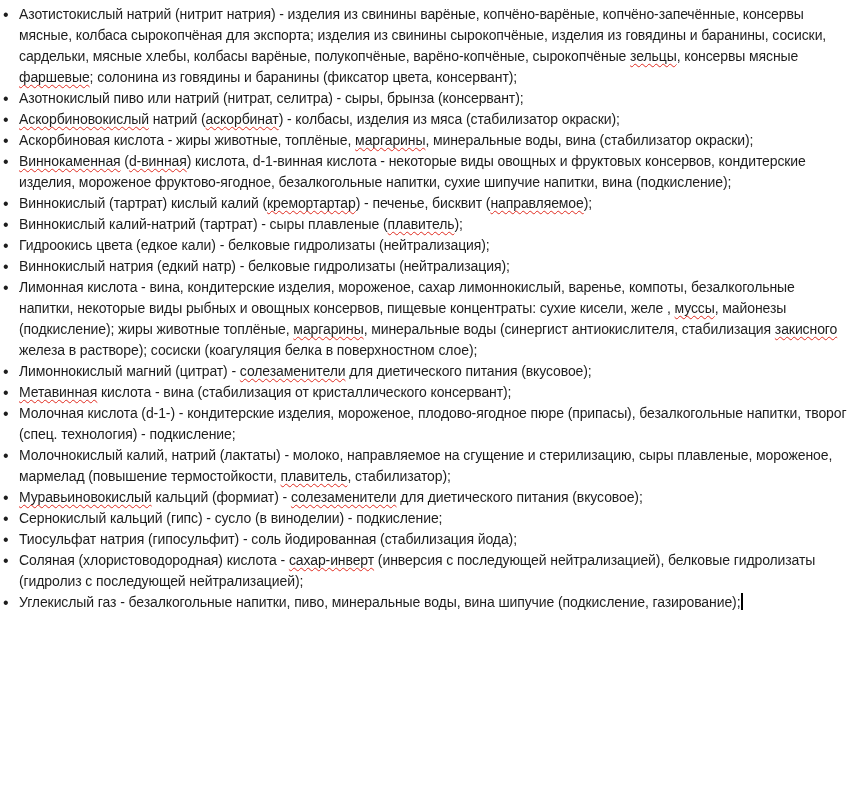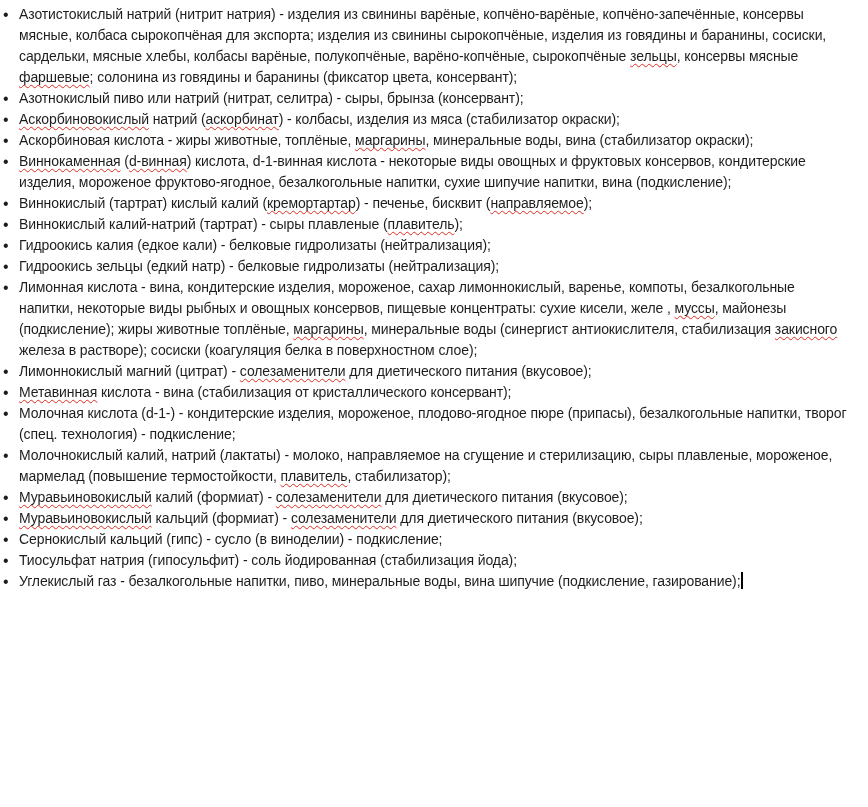--- a/index.html
+++ b/index.html
@@ -61,26 +61,26 @@
 
 <div class="doc">
   <ul class="additives">
       <li><span>Азотистокислый натрий (нитрит натрия) - изделия из свинины варёные, копчёно-варёные, копчёно-запечённые, консервы мясные, колбаса сырокопчёная для экспорта; изделия из свинины сырокопчёные, изделия из говядины и баранины, сосиски, сардельки, мясные хлебы, колбасы варёные, полукопчёные, варёно-копчёные, сырокопчёные </span><span class="missp">зельцы</span><span>, консервы мясные </span><span class="missp">фаршевые</span><span>; солонина из говядины и баранины (фиксатор цвета, консервант);</span></li>
       <li><span>Азотнокислый пиво или натрий (нитрат, селитра) - сыры, брынза (консервант);</span></li>
       <li><span class="missp">Аскорбиновокислый</span><span> натрий (</span><span class="missp">аскорбинат</span><span>) - колбасы, изделия из мяса (стабилизатор окраски);</span></li>
       <li><span>Аскорбиновая кислота - жиры животные, топлёные, </span><span class="missp">маргарины</span><span>, минеральные воды, вина (стабилизатор окраски);</span></li>
       <li><span class="missp">Виннокаменная</span><span> (</span><span class="missp">d-винная</span><span>) кислота, d-1-винная кислота - некоторые виды овощных и фруктовых консервов, кондитерские изделия, мороженое фруктово-ягодное, безалкогольные напитки, сухие шипучие напитки, вина (подкисление);</span></li>
       <li><span>Виннокислый (тартрат) кислый калий (</span><span class="missp">кремортартар</span><span>) - печенье, бисквит (</span><span class="missp">направляемое</span><span>);</span></li>
       <li><span>Виннокислый калий-натрий (тартрат) - сыры плавленые (</span><span class="missp">плавитель</span><span>);</span></li>
-      <li><span>Гидроокись калия (едкое кали) - белковые гидролизаты (нейтрализация);</span></li>
-      <li><span>Гидроокись зельцы (едкий натр) - белковые гидролизаты (нейтрализация);</span></li>
+      <li><span>Гидроокись цвета (едкое кали) - белковые гидролизаты (нейтрализация);</span></li>
+      <li><span>Виннокислый натрия (едкий натр) - белковые гидролизаты (нейтрализация);</span></li>
       <li><span>Лимонная кислота - вина, кондитерские изделия, мороженое, сахар лимоннокислый, варенье, компоты, безалкогольные напитки, некоторые виды рыбных и овощных консервов, пищевые концентраты: сухие кисели, желе , </span><span class="missp">муссы</span><span>, майонезы (подкисление); жиры животные топлёные, </span><span class="missp">маргарины</span><span>, минеральные воды (синергист антиокислителя, стабилизация </span><span class="missp">закисного</span><span> железа в растворе); сосиски (коагуляция белка в поверхностном слое);</span></li>
       <li><span>Лимоннокислый магний (цитрат) - </span><span class="missp">солезаменители</span><span> для диетического питания (вкусовое);</span></li>
       <li><span class="missp">Метавинная</span><span> кислота - вина (стабилизация от кристаллического консервант);</span></li>
       <li><span>Молочная кислота (d-1-) - кондитерские изделия, мороженое, плодово-ягодное пюре (припасы), безалкогольные напитки, творог (спец. технология) - подкисление;</span></li>
       <li><span>Молочнокислый калий, натрий (лактаты) - молоко, направляемое на сгущение и стерилизацию, сыры плавленые, мороженое, мармелад (повышение термостойкости, </span><span class="missp">плавитель</span><span>, стабилизатор);</span></li>
-      <li><span class="missp">Муравьиновокислый</span><span> калий (формиат) - </span><span class="missp">солезаменители</span><span> для диетического питания (вкусовое);</span></li>
       <li><span class="missp">Муравьиновокислый</span><span> кальций (формиат) - </span><span class="missp">солезаменители</span><span> для диетического питания (вкусовое);</span></li>
       <li><span>Сернокислый кальций (гипс) - сусло (в виноделии) - подкисление;</span></li>
       <li><span>Тиосульфат натрия (гипосульфит) - соль йодированная (стабилизация йода);</span></li>
+      <li><span>Соляная (хлористоводородная) кислота - </span><span class="missp">сахар-инверт</span><span> (инверсия с последующей нейтрализацией), белковые гидролизаты (гидролиз с последующей нейтрализацией);</span></li>
       <li><span>Углекислый газ - безалкогольные напитки, пиво, минеральные воды, вина шипучие (подкисление, газирование);</span><span class="caret"></span></li>
     </ul>
 </div>
 
 </body></html>

